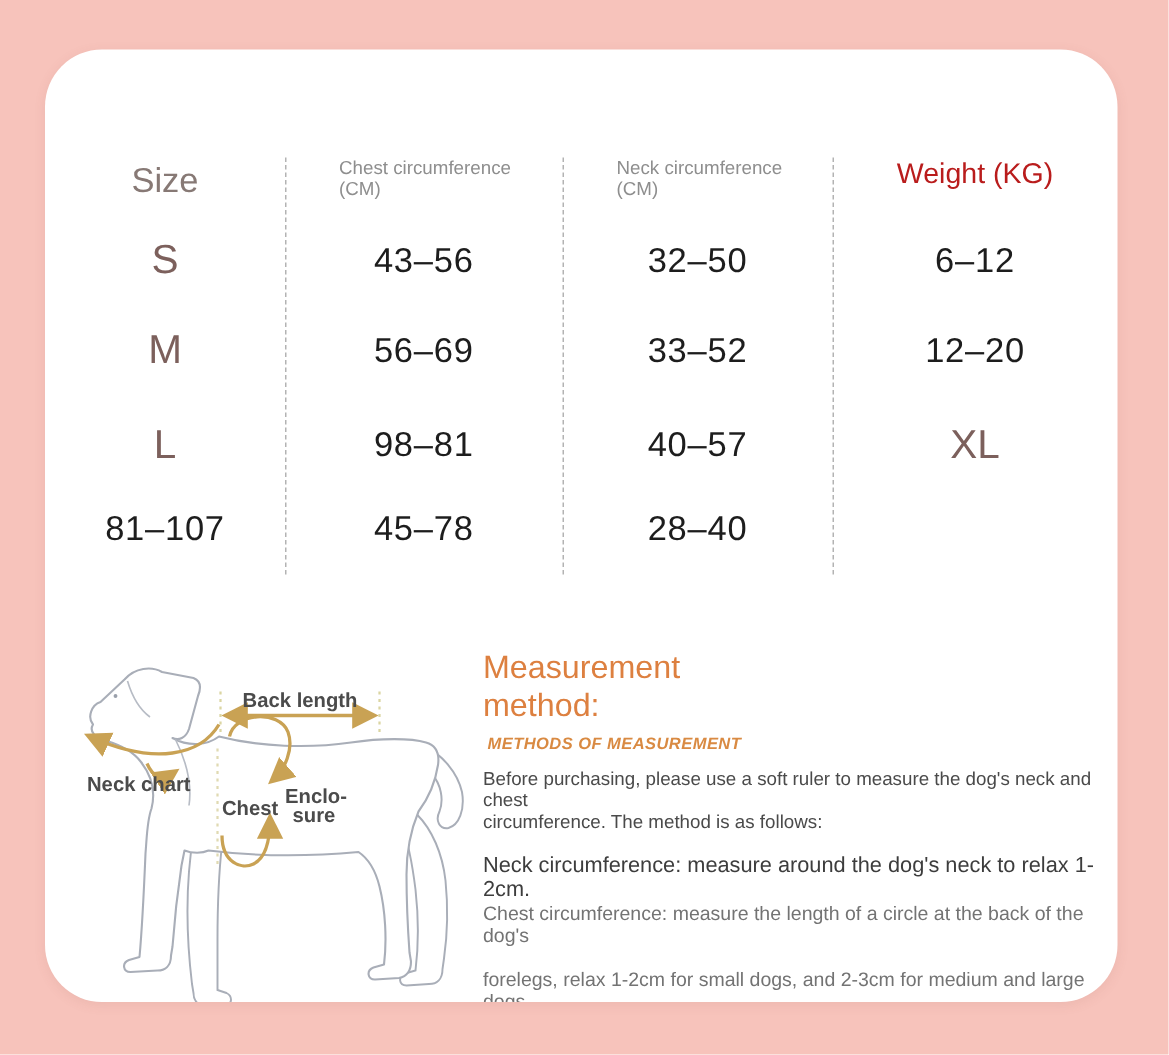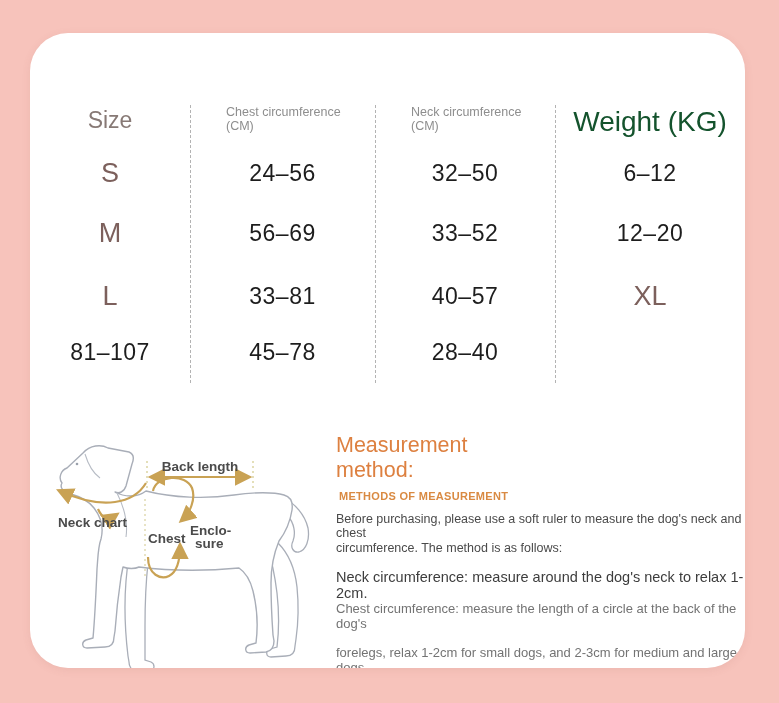--- a/index.html
+++ b/index.html
@@ -19,32 +19,32 @@
     display:grid;
     grid-template-columns:160px 185px 180px 190px;
     grid-template-rows:40px 60px 60px 66px 46px;
   }
   .cell{display:flex;align-items:center;justify-content:center;}
   .hc-size{font-size:23px;color:#877975;align-items:flex-start;padding-top:4px;}
   .hc-small{
     align-items:flex-start;justify-content:flex-start;padding-left:36px;
     font-size:12.5px;color:#8e8e8e;line-height:1.14;padding-top:2px;
   }
-  .hc-weight{font-size:28px;color:#14532d;align-items:flex-start;padding-top:3px;}
+  .hc-weight{font-size:19px;color:#b91c1c;align-items:flex-start;padding-top:3px;}
   .size-letter{font-size:27px;color:#7c605c;}
   .val{font-size:23px;color:#1d1d1d;letter-spacing:0.5px;}
   .divider{
     position:absolute;top:72px;height:278px;width:0;
     border-left:1px dashed #b3b3b3;
   }
   .d1{left:160px}.d2{left:345px}.d3{left:525px}
   
-  .measure-text{position:absolute;left:306px;top:400px;width:430px;}
+  .measure-text{position:absolute;left:292px;top:400px;width:430px;}
   .m-title{font-size:21.5px;color:#dd8040;line-height:1.18;}
-  .m-sub{margin-top:6px;margin-left:3px;font-size:11px;font-weight:bold;color:#d98a42;letter-spacing:0.3px;}
+  .m-sub{margin-top:6px;margin-left:3px;font-size:11px;font-weight:bold;color:#d98a42;letter-spacing:0.3px;font-style:italic;}
   .m-intro{margin-top:10px;font-size:12.5px;color:#4a4a4a;line-height:1.18;}
   .m-neck{margin-top:13px;font-size:14.5px;color:#3d3d3d;}
   .m-chest{font-size:13px;color:#737373;}
   .m-chest .ln2{margin-top:14px;}
   
   .diagram{position:absolute;left:8px;top:398px;width:290px;height:238px;font-weight:bold;}
   .diagram svg{display:block;}
   .dg-label{font-size:13.5px;fill:#4b4b4b;}
 </style>
 </head>
@@ -66,31 +66,31 @@
     </div>
     <div class="cell hc-small">
       <div>
         <div>Neck circumference</div>
         <div>(CM)</div>
       </div>
     </div>
     <div class="cell hc-weight">Weight (KG)</div>
 
     <div class="cell size-letter">S</div>
-    <div class="cell val">24–56</div>
+    <div class="cell val">43–56</div>
     <div class="cell val">32–50</div>
     <div class="cell val">6–12</div>
 
     <div class="cell size-letter">M</div>
     <div class="cell val">56–69</div>
     <div class="cell val">33–52</div>
     <div class="cell val">12–20</div>
 
     <div class="cell size-letter">L</div>
-    <div class="cell val">33–81</div>
+    <div class="cell val">98–81</div>
     <div class="cell val">40–57</div>
 
     <div class="cell size-letter">XL</div>
     <div class="cell val">81–107</div>
     <div class="cell val">45–78</div>
     <div class="cell val">28–40</div>
   </div>
 
   <div class="diagram">
     <svg width="290" height="238" viewBox="0 0 290 238" xmlns="http://www.w3.org/2000/svg">

